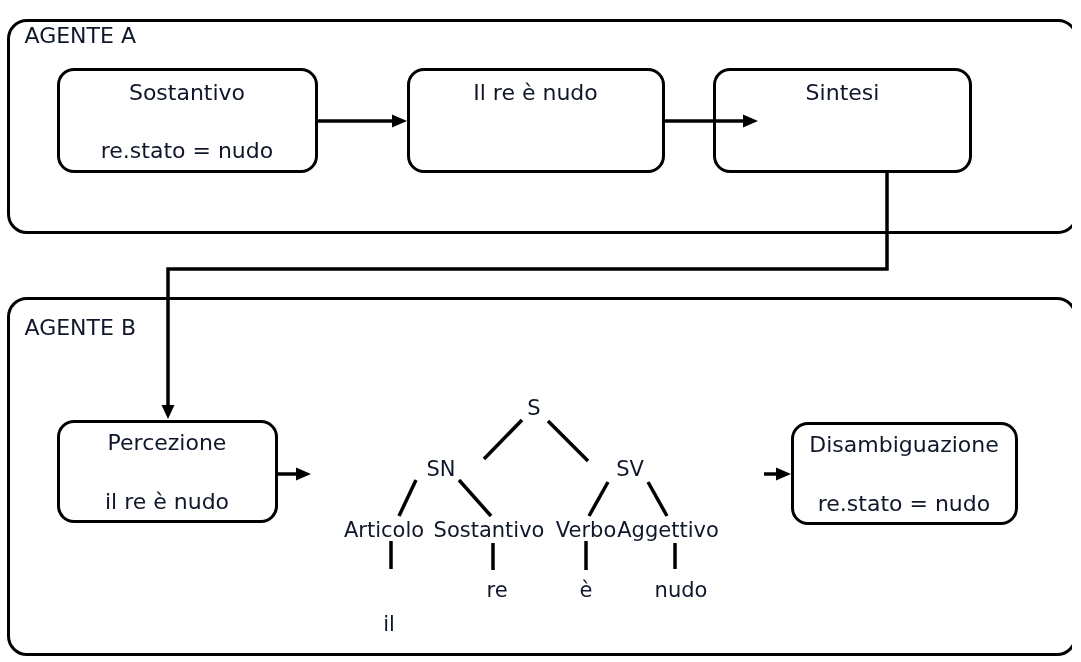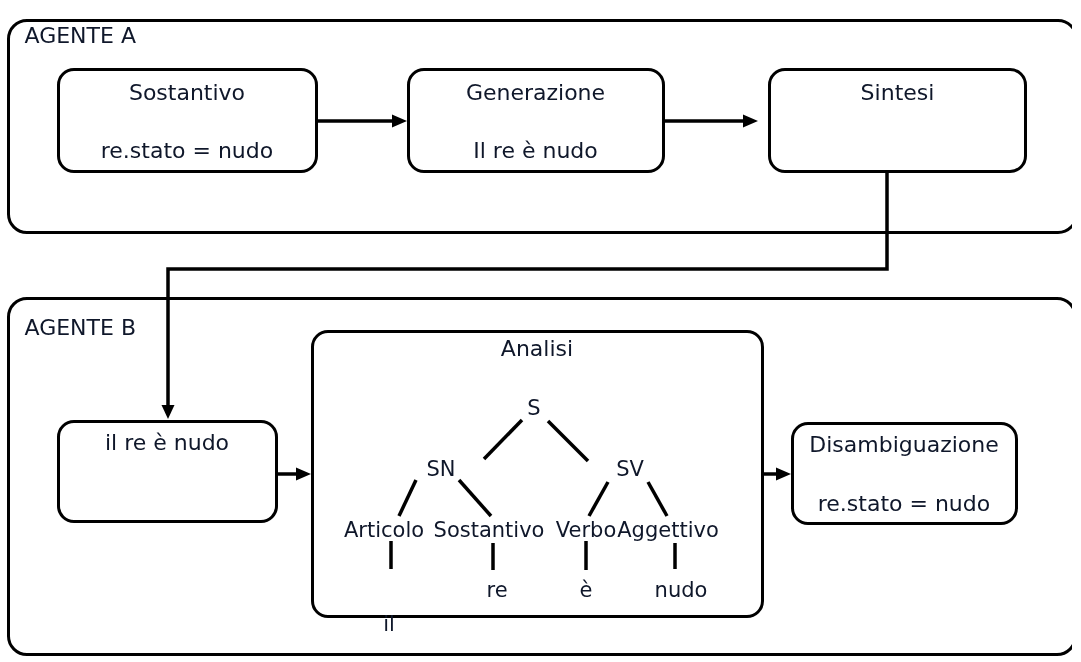--- a/index.html
+++ b/index.html
@@ -73,39 +73,36 @@
 
   <div class="agent" style="left:7px; top:7px; width:1071px; height:215px;">
     <span class="agent-label" style="left:14.5px; top:1.5px;">AGENTE A</span>
 
     <div class="node-box pad-a" style="left:46.5px; top:45.5px; width:261px; height:105px;">
       <span class="box-title">Sostantivo</span>
       <span class="box-content">re.stato = nudo</span>
     </div>
 
     <div class="node-box pad-a" style="left:396.5px; top:45.5px; width:258px; height:105px;">
-      <span class="box-title">Generazione</span>
       <span class="box-content">Il re è nudo</span>
     </div>
 
-    <div class="node-box pad-a" style="left:758px; top:45.5px; width:259px; height:105px;">
+    <div class="node-box pad-a" style="left:703px; top:45.5px; width:259px; height:105px;">
       <span class="box-title">Sintesi</span>
     </div>
   </div>
 
   <div class="agent" style="left:7px; top:285px; width:1070px; height:359px;">
     <span class="agent-label" style="left:14.5px; top:15.5px;">AGENTE B</span>
 
     <div class="node-box pad-b" style="left:46.5px; top:119.5px; width:221px; height:103px;">
+      <span class="box-title">Percezione</span>
       <span class="box-content">il re è nudo</span>
     </div>
 
-    <div class="node-box pad-ana" style="left:300.5px; top:29.5px; width:453px; height:288px;">
-      <span class="box-title">Analisi</span>
-    </div>
 
     <div class="node-box pad-b" style="left:780.5px; top:121.5px; width:227px; height:103px;">
       <span class="box-title">Disambiguazione</span>
       <span class="box-content">re.stato = nudo</span>
     </div>
   </div>
 
   <svg class="lines-layer" viewBox="0 0 1081 662" width="1081" height="662">
 
     <path d="M318 109 H393"></path>

